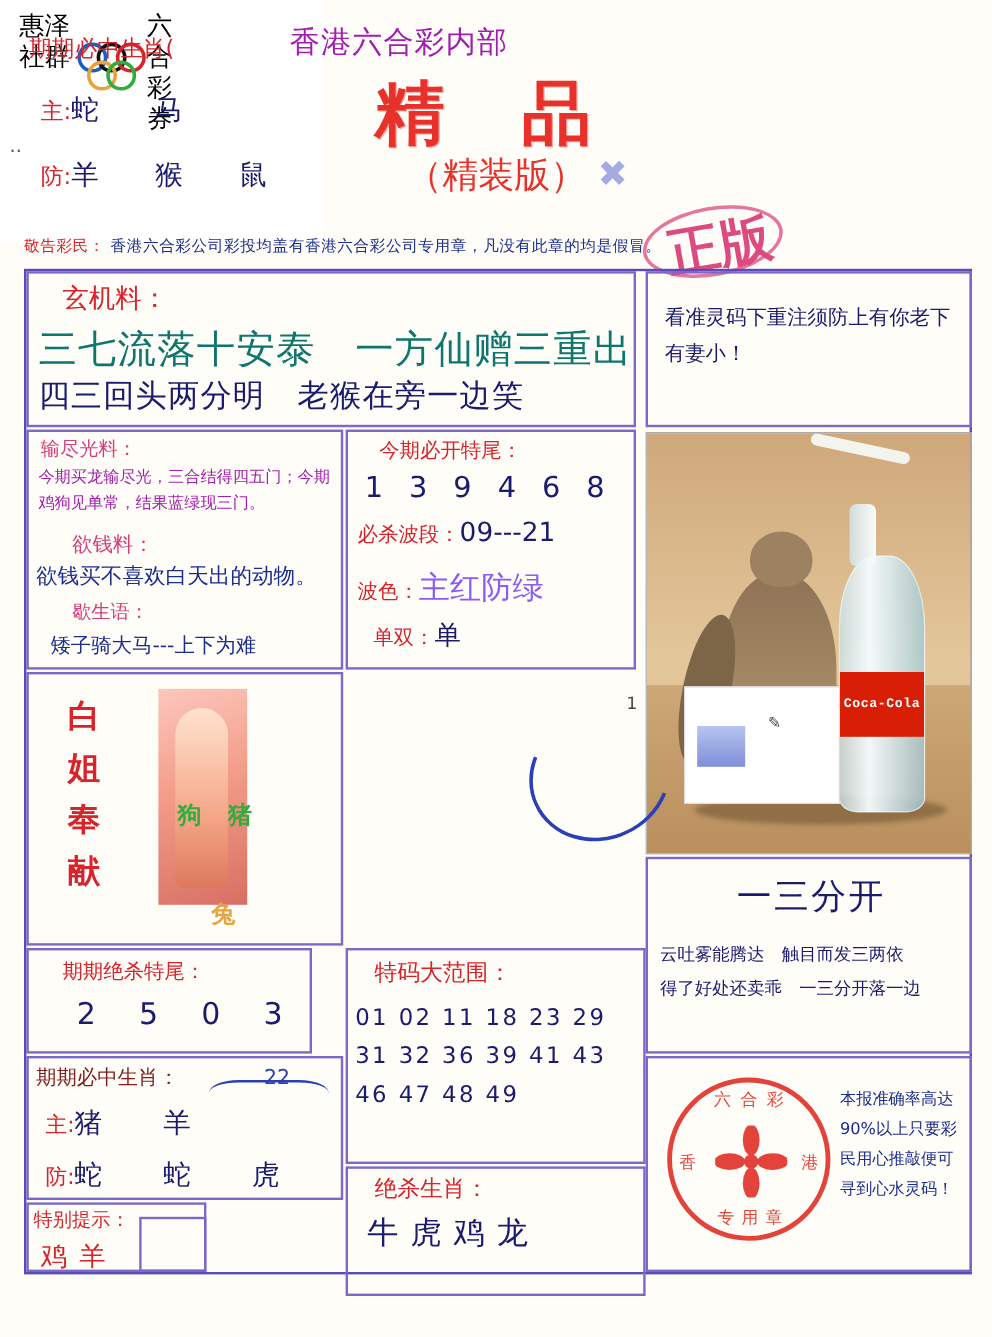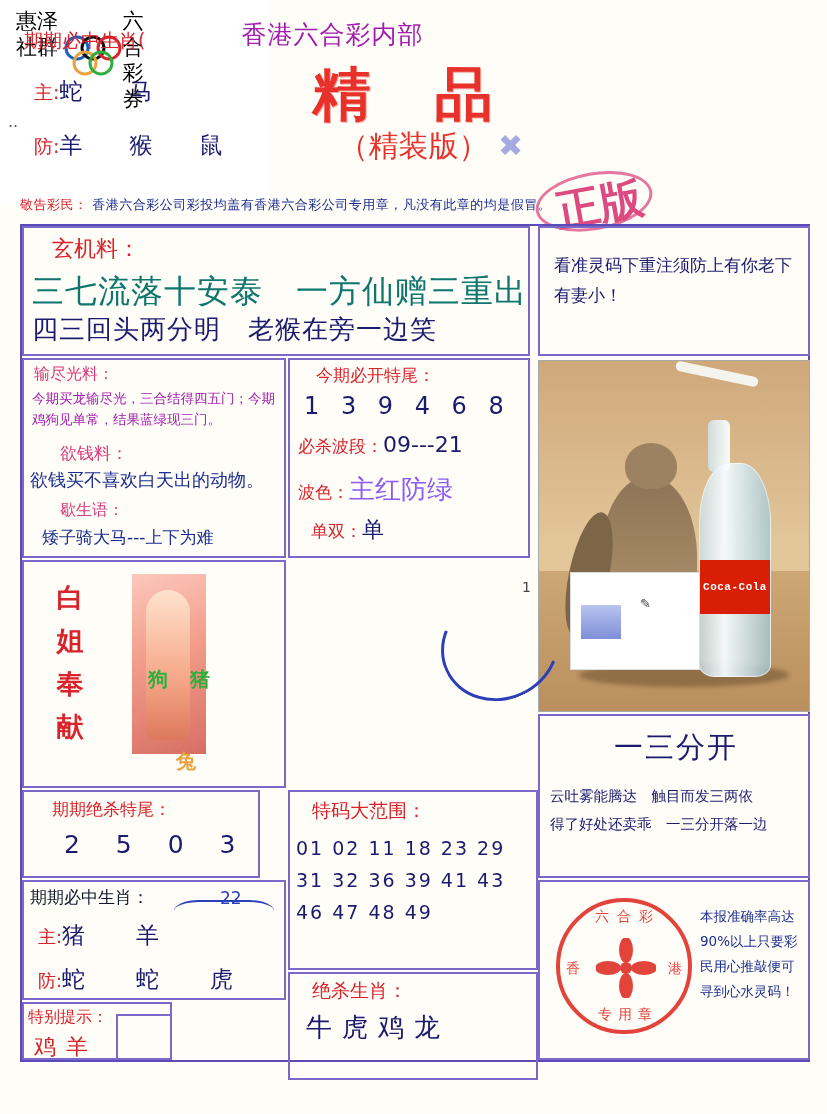--- a/index.html
+++ b/index.html
@@ -199,21 +199,21 @@
   #jsw .h { position:absolute; left:28px; top:6px; font-size:17px; color:#d8232a; }
   #jsw .n { position:absolute; left:40px; top:38px; font-size:25px; color:#1a1a6e; letter-spacing:14px; }
 
   
   #tema { left:288px; top:790px; width:250px; height:180px; }
   #tema .h { position:absolute; left:22px; top:6px; font-size:19px; color:#d8232a; }
   #tema .rows { position:absolute; left:6px; top:40px; width:240px; font-size:19px; line-height:32px; color:#1a1a6e; letter-spacing:2px; }
 
   
   #bsx { left:22px; top:880px; width:264px; height:120px; }
-  #bsx .h { position:absolute; left:6px; top:4px; font-size:17px; color:#0f172a; }
+  #bsx .h { position:absolute; left:6px; top:4px; font-size:17px; color:#7f1d1d; }
   #bsx .r1 { position:absolute; left:14px; top:38px; font-size:18px; color:#d8232a; }
   #bsx .r1 b { color:#1a1a6e; font-weight:normal; font-size:23px; letter-spacing:14px; }
   #bsx .r2 { position:absolute; left:14px; top:82px; font-size:18px; color:#d8232a; }
   #bsx .r2 b { color:#1a1a6e; font-weight:normal; font-size:23px; letter-spacing:14px; }
   #bsx .doodle { position:absolute; left:196px; top:6px; font-size:17px; color:#2b3fb8; }
   #bsx .curve { position:absolute; left:150px; top:18px; width:100px; height:22px;
     border-top:2px solid #2b3fb8; border-radius:50%/100%; }
 
   
   #tip { left:22px; top:1002px; width:150px; height:58px; }

